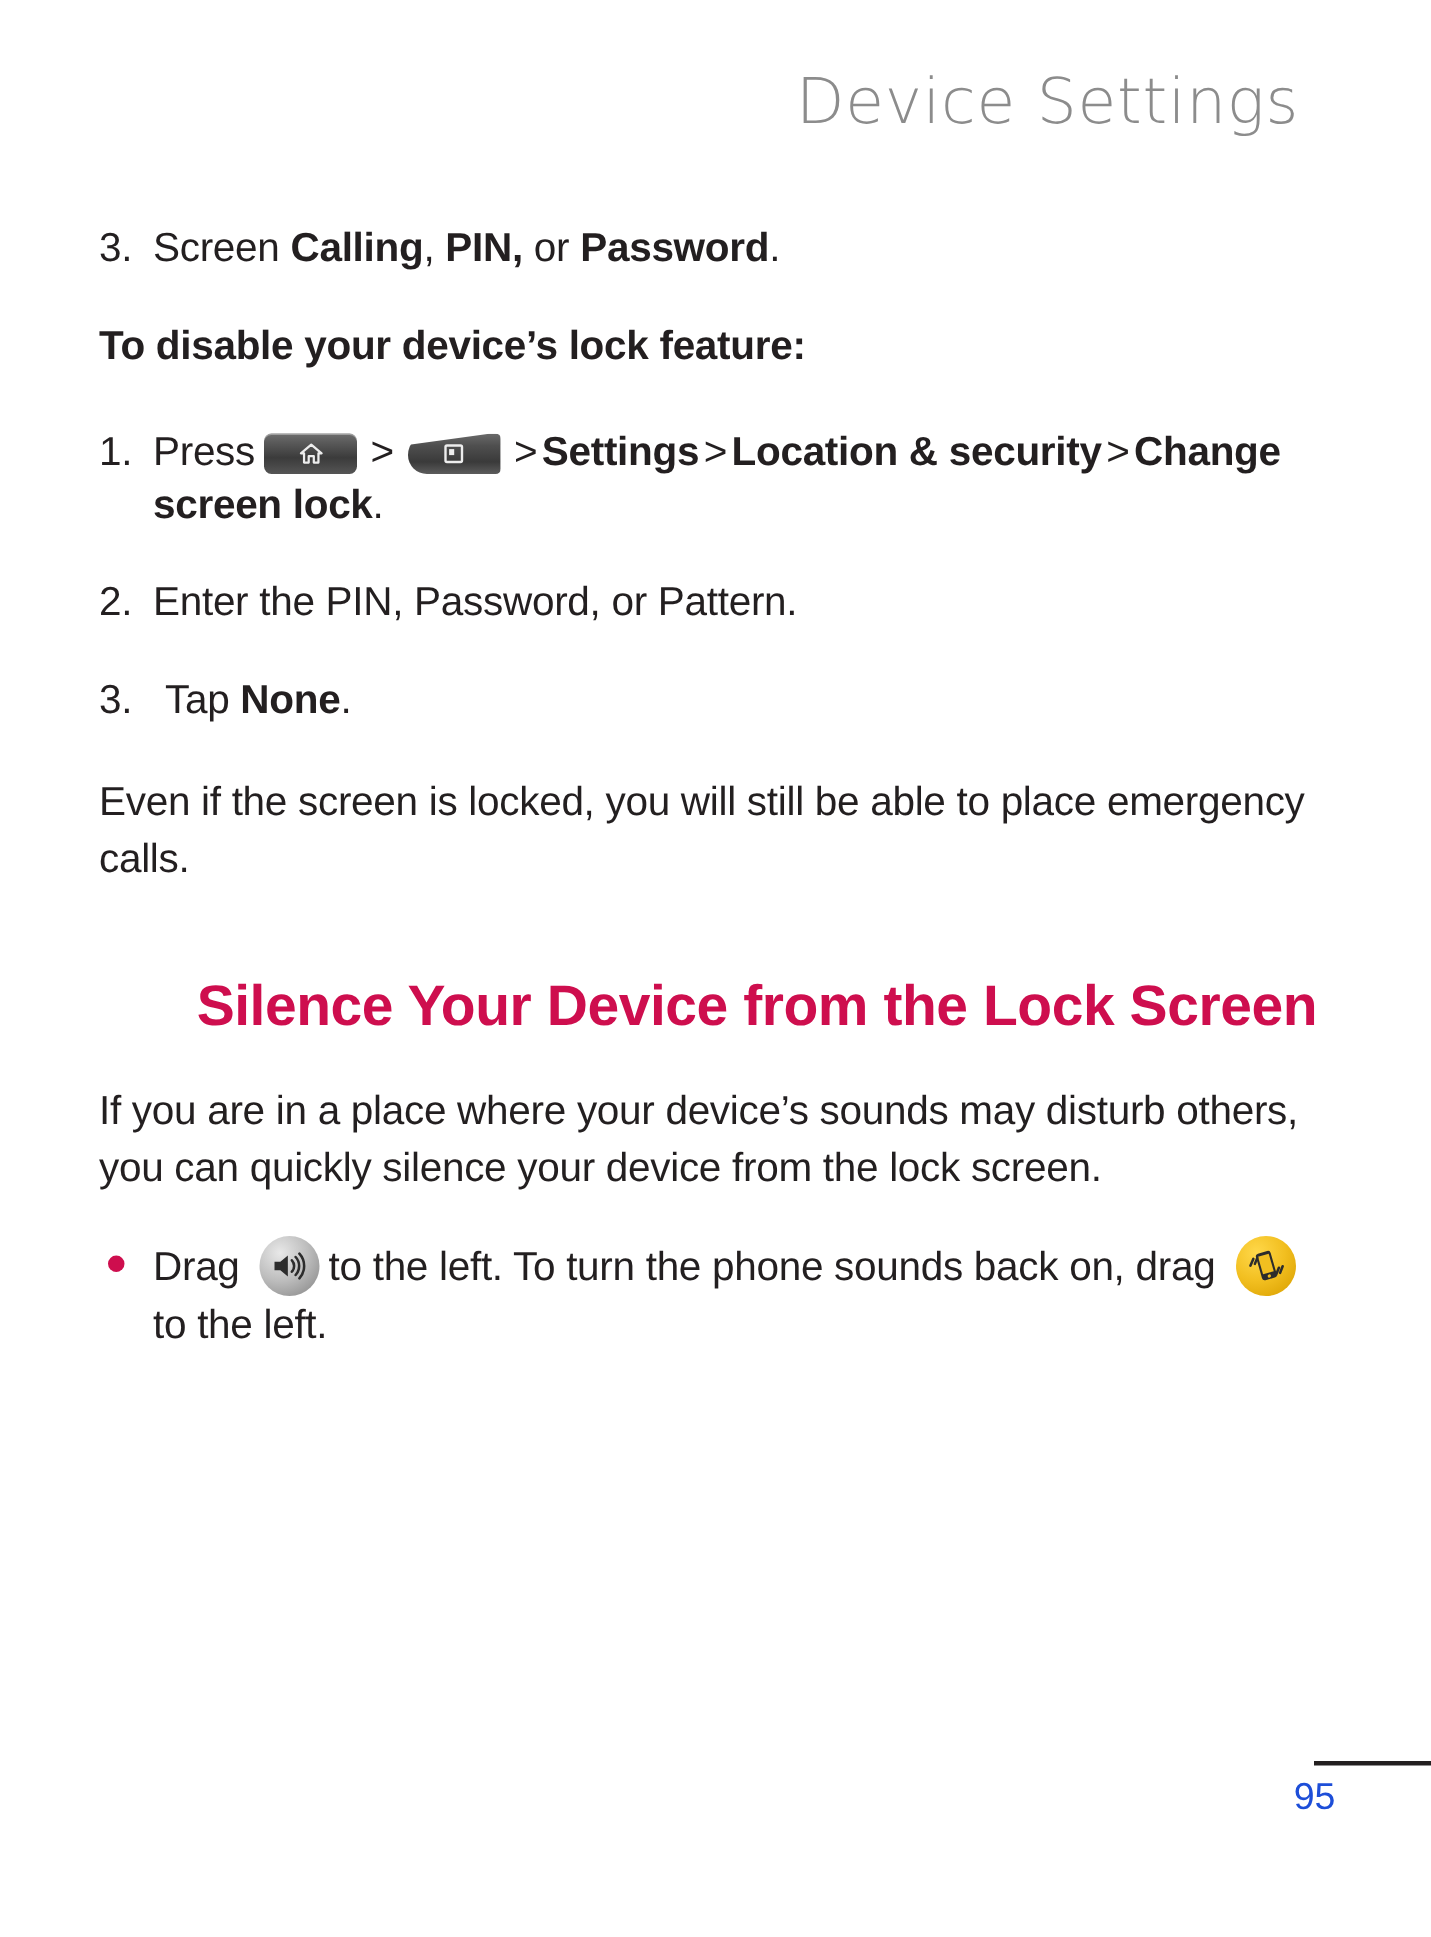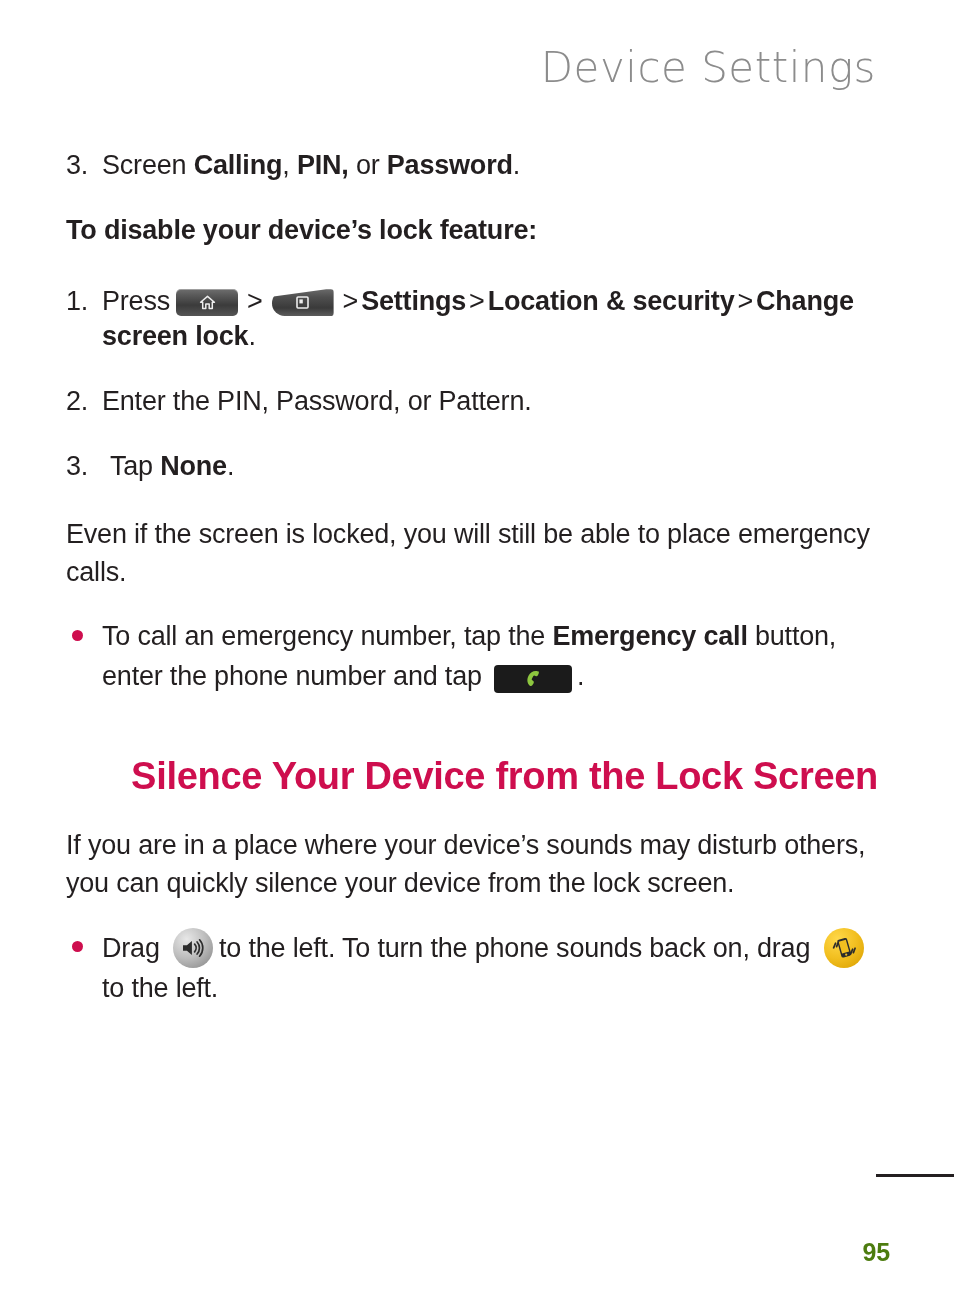--- a/index.html
+++ b/index.html
@@ -19,21 +19,21 @@
   .page {
     position: absolute;
     inset: 0;
     background: #ffffff;
   }
 
   
   .page-header {
     position: absolute;
     top: 47px;
-    right: 78px;
+    right: 88px;
     font-family: "DejaVu Sans", sans-serif;
     font-size: 42px;
     font-weight: 300;
     letter-spacing: 0.5px;
     color: #8c8c8c;
     line-height: 1;
     white-space: nowrap;
   }
 
   
@@ -189,25 +189,24 @@
     position: absolute;
     left: 876px;
     top: 1174px;
     width: 78px;
     height: 3px;
     background: #231f20;
   }
   .folio {
     position: absolute;
     right: 64px;
-    top: 1238px;
+    top: 1184px;
     font-size: 25px;
     letter-spacing: -0.2px;
-    color: #4d7c0f;
-    font-weight: bold;
+    color: #1d4ed8;
   }
 </style>
 </head>
 <body>
 
 <div class="page">
 
   <div class="page-header">Device Settings</div>
 
   <div class="content">
@@ -239,28 +238,20 @@
     </div>
 
     <div class="step wide-num">
       <span class="num">3.</span>
       <span>Tap </span><b>None</b><span>.</span>
     </div>
 
 
     <div class="para">Even if the screen is locked, you will still be able to place emergency calls.</div>
 
-    <div class="bullet">
-      <span class="dot"></span>
-      <span>To call an emergency number, tap the </span><b>Emergency call</b><span> button, enter the phone number and tap </span><span class="call-btn"><span class="key-ico">
-            <svg width="22" height="22" viewBox="0 0 22 22">
-              <path d="M14.8 3.4c-3.3-1.3-7.3 0.6-9.3 4.4-1.9 3.7-1.3 7.9 1.3 9.9 0.9 0.7 2.1 0.4 2.7-0.6l1.1-1.9c0.5-0.9 0.2-2-0.6-2.5l-0.7-0.4c-0.5-0.3-0.7-1-0.4-1.6l1.3-2.5c0.3-0.6 1-0.8 1.5-0.5l0.8 0.4c0.9 0.5 2 0.1 2.4-0.8l0.9-2c0.4-1-0.1-2.1-1-2.4z" fill="#8dc63f"></path>
-            </svg>
-          </span></span><span>.</span>
-    </div>
 
     <div class="section-heading" style="color:#ce0e4e">Silence Your Device from the Lock Screen</div>
 
     <div class="para">If you are in a place where your device’s sounds may disturb others, you can quickly silence your device from the lock screen.</div>
 
     <div class="bullet">
       <span class="dot"></span>
       <span>Drag </span><span class="circ-ico circ-speaker"><span class="key-ico">
             <svg width="28" height="24" viewBox="0 0 28 24">
               <path d="M4 9.2h3.9L12.9 5v14L7.9 14.8H4z" fill="#2c2c2c"></path>

